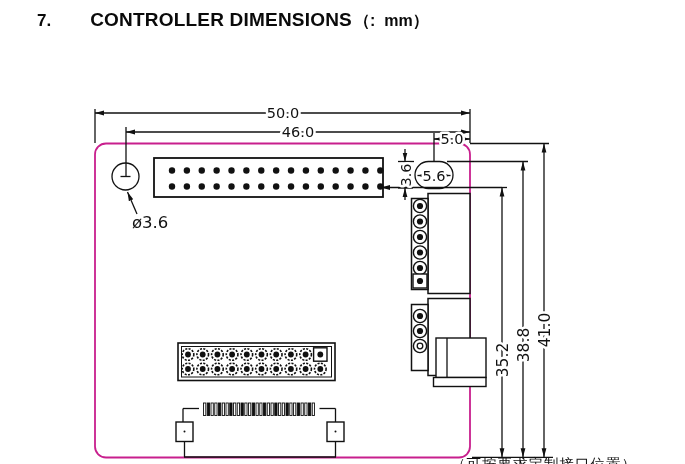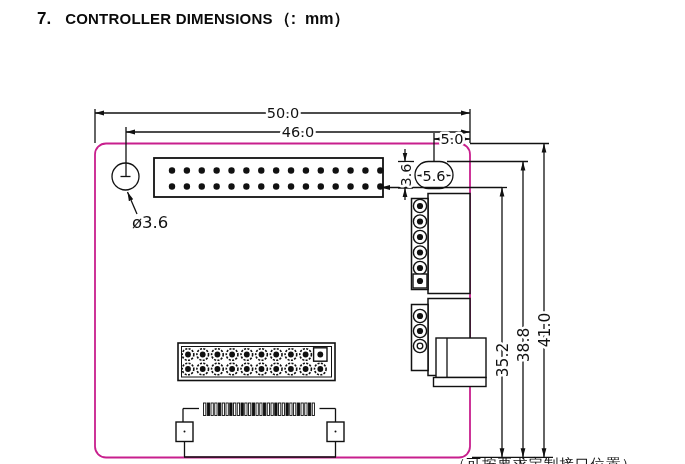--- a/index.html
+++ b/index.html
@@ -1,21 +1,21 @@
 <!DOCTYPE html>
 <html><head>
 <meta charset="utf-8">
 <style>
   html,body{margin:0;padding:0;background:#ffffff;}
   #stage{position:relative;width:685px;height:464px;background:#fff;overflow:hidden;
          font-family:"Liberation Sans",sans-serif;}
   #title{position:absolute;left:37px;top:9px;display:flex;align-items:baseline;
          font-weight:bold;color:#0a0a0a;white-space:pre;}
   #title .num{font-size:17px;margin-right:14px;}
-  #title .txt{font-size:15px;letter-spacing:.2px;}
+  #title .txt{font-size:19px;letter-spacing:.2px;margin-left:25px;}
   #title .unit{font-size:16px;margin-left:2px;}
   svg{position:absolute;left:0;top:0;}
   .ln{stroke:#111;stroke-width:1.3;fill:none;}
   .thick{stroke-width:1.8;}
   .wfill{fill:#fff;stroke:#111;}
   .dim{font-family:"DejaVu Sans",sans-serif;font-size:14.5px;fill:#111;
        paint-order:stroke;stroke:#fff;stroke-width:5px;stroke-linejoin:round;}
   .dimr{font-size:15.5px;}
   .dimd{font-size:16.5px;}
   #note{position:absolute;left:451px;top:455px;width:200px;height:9px;overflow:hidden;

